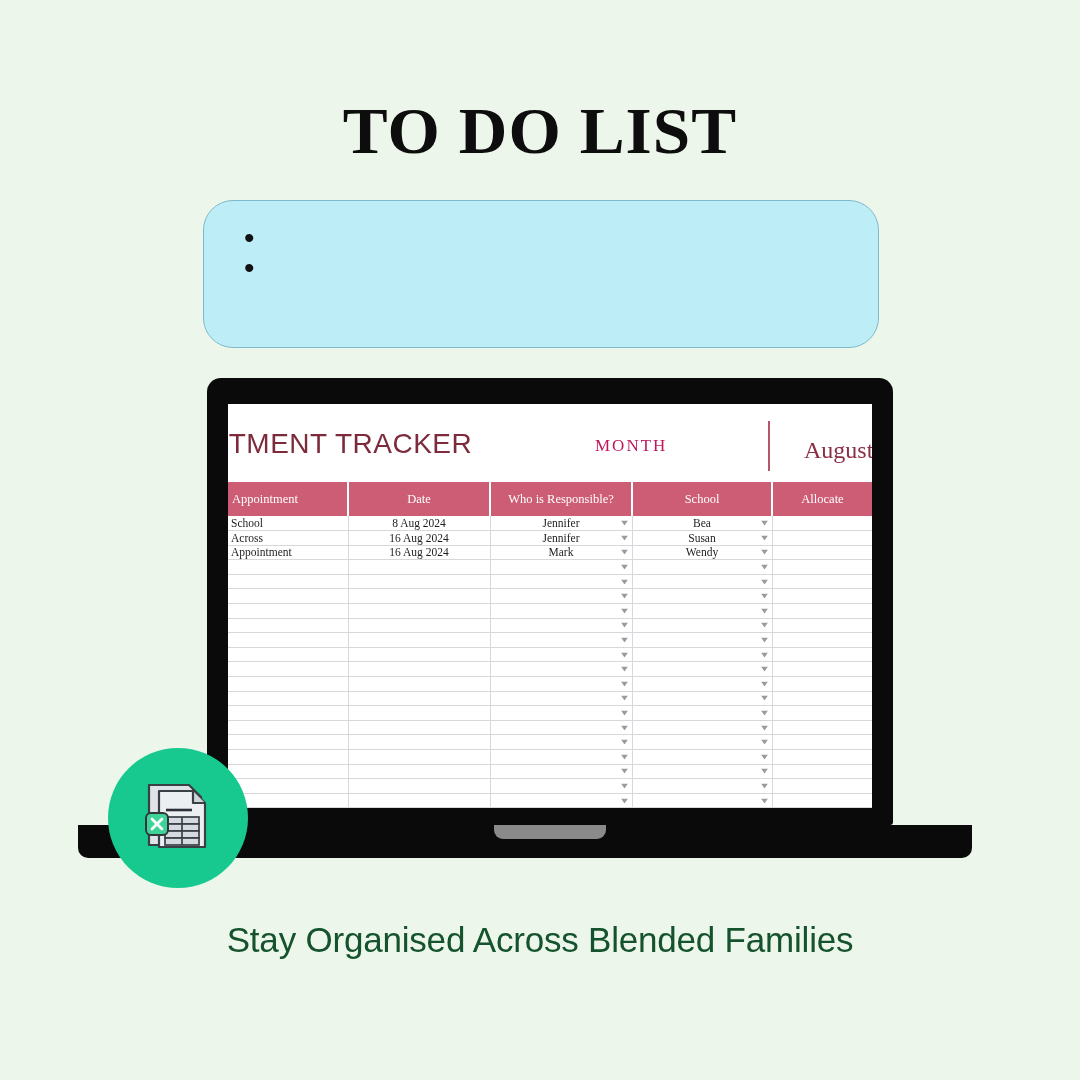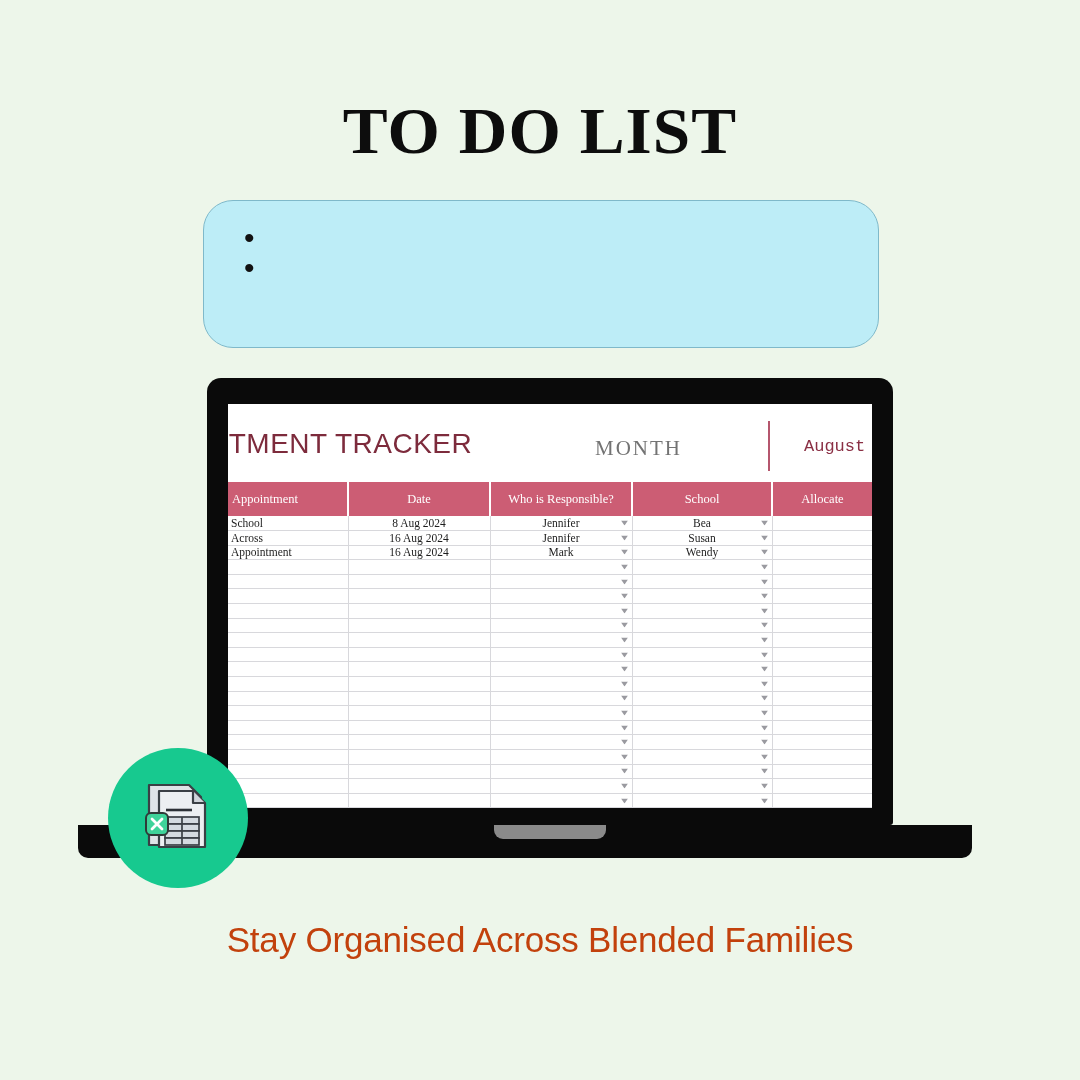--- a/index.html
+++ b/index.html
@@ -126,38 +126,38 @@
     font-size: 28px;
     letter-spacing: 0.5px;
     color: #7d2b3c;
     white-space: nowrap;
   }
   .month-label {
     position: absolute;
     left: 367px;
     top: 32px;
     font-family: "Liberation Serif", serif;
-    font-size: 21px;
+    font-size: 17px;
     letter-spacing: 2px;
-    color: #737373;
+    color: #be185d;
   }
   .month-divider {
     position: absolute;
     left: 540px;
     top: 17px;
     width: 2px;
     height: 50px;
     background: #b5566d;
   }
   .month-value {
     position: absolute;
     left: 576px;
     top: 33px;
-    font-family: Liberation Mono, monospace;
-    font-size: 17px;
+    font-family: Liberation Serif, serif;
+    font-size: 24px;
     color: #8a2f44;
   }
 
   table.grid {
     width: 100%;
     border-collapse: collapse;
     table-layout: fixed;
   }
   table.grid col.c-appt     { width: 120px; }
   table.grid col.c-date     { width: 142px; }
@@ -222,21 +222,21 @@
   }
 
   
   .tagline {
     position: absolute;
     top: 920px;
     left: 0;
     width: 1080px;
     text-align: center;
     font-size: 35px;
-    color: #c2410c;
+    color: #14532d;
     letter-spacing: -0.2px;
   }
 </style>
 </head>
 <body>
 
 <div class="page-title">TO DO LIST</div>
 
 <div class="callout">
   <ul>

